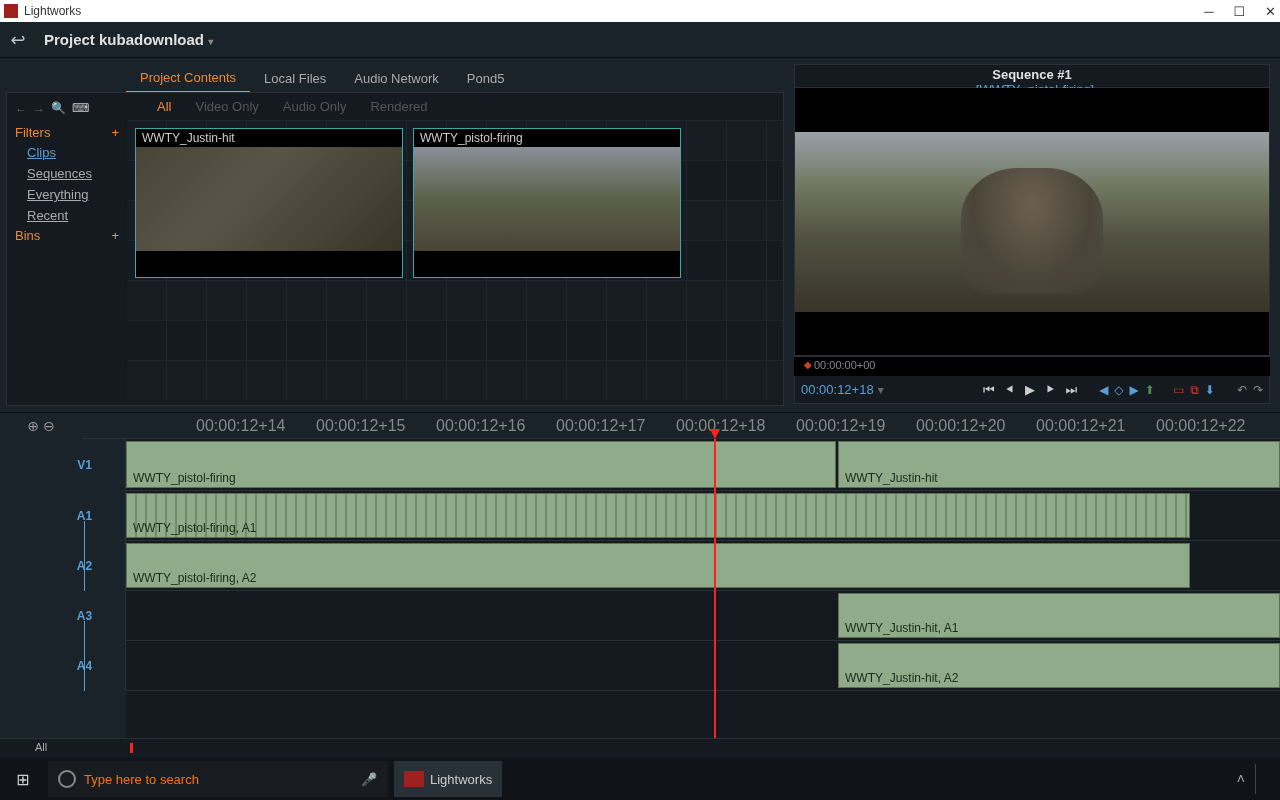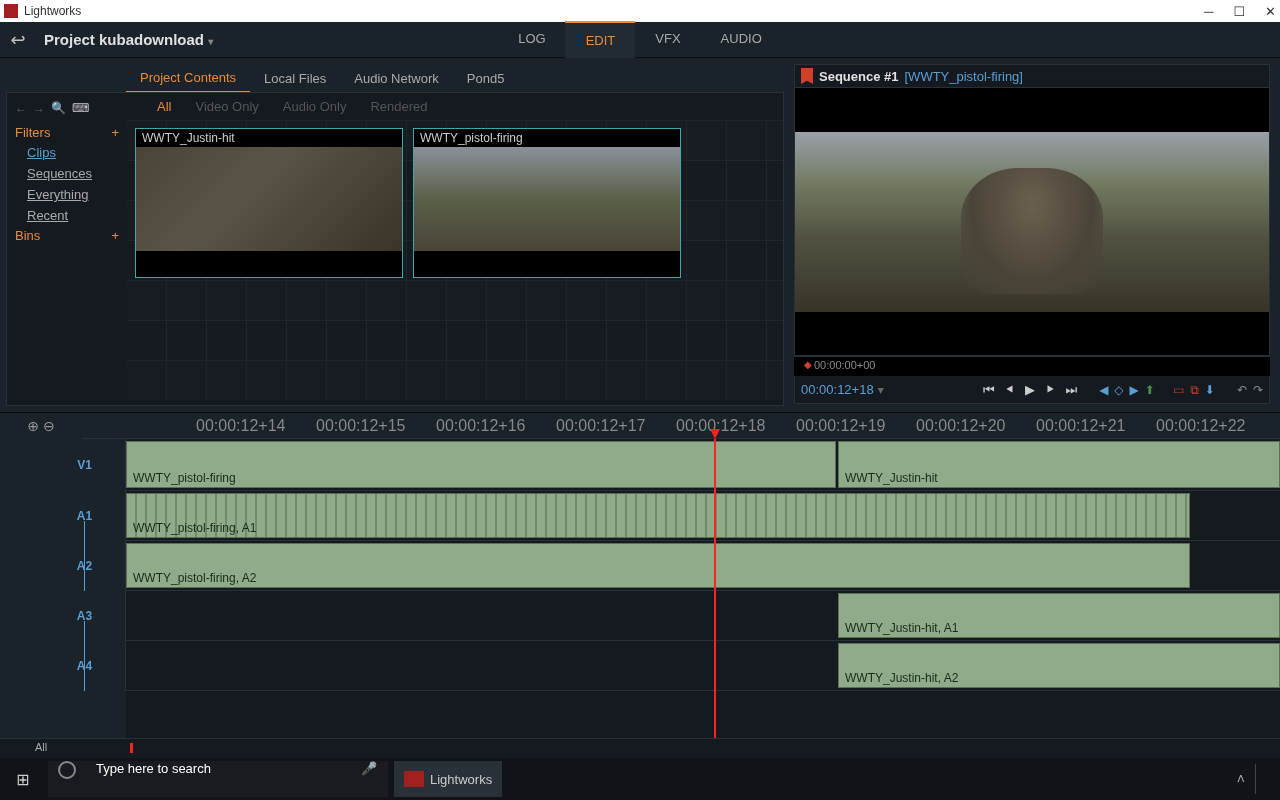--- a/index.html
+++ b/index.html
@@ -33,21 +33,21 @@
 .clip-filter-tabs span { color: #555; cursor: pointer; }
 .clip-filter-tabs span.active { color: #e88b3a; }
 .clip-grid { display: flex; gap: 10px; padding: 8px; background: repeating-linear-gradient(0deg, #161c22 0 40px, #141a20 40px 80px); height: 280px; position: relative; }
 .clip-grid::before { content:""; position: absolute; inset:0; background: repeating-linear-gradient(90deg, transparent 0 39px, #1e252c 39px 40px), repeating-linear-gradient(0deg, transparent 0 39px, #1e252c 39px 40px); pointer-events:none; }
 .clip-thumb { width: 268px; height: 150px; border: 1px solid #3aa8a8; background: #000; display: flex; flex-direction: column; z-index: 1; }
 .clip-thumb .label { font-size: 12px; color: #ccc; padding: 2px 6px; height: 18px; }
 .clip-thumb .img { flex: 1; background: linear-gradient(135deg, #4a4438 0%, #5a5448 40%, #3a3428 100%); position: relative; margin: 0; }
 .clip-thumb .img.scene2 { background: linear-gradient(180deg, #8a9098 0%, #5a6048 50%, #4a4438 100%); }
 .clip-thumb .black-bar { height: 26px; background: #000; }
 .viewer-panel { width: 490px; display: flex; flex-direction: column; padding: 6px 10px 0 4px; }
-.viewer-header { display: flex; align-items: center; font-size: 13px; font-weight: bold; color: #e0e0e0; padding: 2px 6px; border: 1px solid #2a3038; background: #141a20; height: 24px; }
+.viewer-header { display: flex; align-items: center; font-size: 13px; font-weight: bold; color: #e0e0e0; padding: 2px 6px; border: 1px solid #2a3038; background: #141a20; height: 24px; flex-direction: column; }
 .viewer-header .ribbon { width: 12px; height: 16px; background: #d04028; margin-right: 6px; clip-path: polygon(0 0, 100% 0, 100% 100%, 50% 80%, 0 100%); }
 .viewer-header .seq-file { color: #5a9fd4; font-weight: normal; margin-left: 6px; }
 .viewer-video { height: 268px; background: #000; border: 1px solid #2a3038; border-top: none; position: relative; display: flex; flex-direction: column; justify-content: center; }
 .viewer-video .frame { height: 180px; background: linear-gradient(180deg, #9aa0a8 0%, #707860 30%, #505040 60%, #383428 100%); margin: 0; position: relative; }
 .viewer-video .frame::after { content:""; position:absolute; left:35%; top:20%; width:30%; height:70%; background: radial-gradient(ellipse at 50% 30%, #6a6050 0%, #4a4438 60%, transparent 100%); border-radius: 40% 40% 20% 20%; }
 .scrub-bar { height: 20px; background: #000; position: relative; border-top: 1px solid #2a3038; font-size: 11px; color: #888; padding: 2px 6px; }
 .scrub-bar .marker { position: absolute; left: 10px; top: 2px; color: #d04028; font-size: 10px; }
 .transport { height: 28px; display: flex; align-items: center; gap: 4px; padding: 0 6px; font-size: 12px; color: #888; background: #141a20; border: 1px solid #2a3038; border-top: none; }
 .transport .timecode { color: #5a9fd4; font-size: 13px; }
 .transport .spacer { flex: 1; }
@@ -70,21 +70,21 @@
 .clip-block .wave { position: absolute; inset: 0; opacity: 0.3; background: repeating-linear-gradient(90deg, transparent 0 8px, #2a4020 8px 10px); }
 .clip-block span { position: relative; z-index: 1; padding-bottom: 2px; }
 .playhead { position: absolute; top: 0; bottom: 0; width: 2px; background: #ff2020; left: 588px; z-index: 10; }
 .playhead::before { content: ""; position: absolute; top: -10px; left: -4px; width: 10px; height: 10px; background: #ff2020; clip-path: polygon(0 0, 100% 0, 50% 100%); }
 .timeline-footer { height: 20px; display: flex; background: #141a20; border-top: 1px solid #2a3038; }
 .timeline-footer .all-label { width: 82px; text-align: center; font-size: 11px; color: #aaa; padding: 2px; }
 .timeline-footer .scroll-area { flex: 1; position: relative; }
 .timeline-footer .scroll-thumb { position: absolute; left: 48px; top: 4px; width: 3px; height: 10px; background: #ff2020; }
 .taskbar { height: 42px; background: #101418; display: flex; align-items: center; color: #ccc; font-size: 13px; }
 .taskbar .start { width: 46px; height: 42px; display: flex; align-items: center; justify-content: center; font-size: 16px; }
-.taskbar .search { flex: 0 0 340px; height: 36px; display: flex; align-items: flex-start; gap: 20px; background: #181c20; padding: 0 10px; color: #ffffff; margin: 0 2px; }
+.taskbar .search { flex: 0 0 340px; height: 36px; display: flex; align-items: center; gap: 8px; background: #181c20; padding: 0 10px; color: #f97316; margin: 0 2px; }
 .taskbar .search .circle { width: 18px; height: 18px; border: 2px solid #888; border-radius: 50%; }
 .taskbar .task-btn { height: 36px; display: flex; align-items: center; gap: 6px; padding: 0 10px; background: #2a3038; margin-left: 4px; }
 .taskbar .task-btn .task-icon { width: 20px; height: 16px; background: #a02020; }
 .taskbar .tray { margin-left: auto; display: flex; align-items: center; gap: 10px; padding-right: 14px; color: #aaa; font-size: 14px; }
 .link-line { position: absolute; left: 40px; width: 1px; background: #5a9fd4; }
 </style>
 </head>
 <body>
 
 <div class="titlebar">
@@ -98,26 +98,20 @@
   </div>
 </div>
 
 <div class="app">
 
   <div class="top-bar" style="position:relative;">
     <div class="back-icon">↩</div>
     <div class="project-title">
       <span>Project kubadownload</span>
       <span class="dropdown-caret">▾</span>
-    </div>
-    <div class="mode-tabs">
-      <div class="tab">LOG</div>
-      <div class="tab active">EDIT</div>
-      <div class="tab">VFX</div>
-      <div class="tab">AUDIO</div>
     </div>
   </div>
 
   <div class="main-row">
 
     <div class="content-panel">
       <div class="content-tabs">
         <div class="ctab active">Project Contents</div>
         <div class="ctab">Local Files</div>
         <div class="ctab">Audio Network</div>

